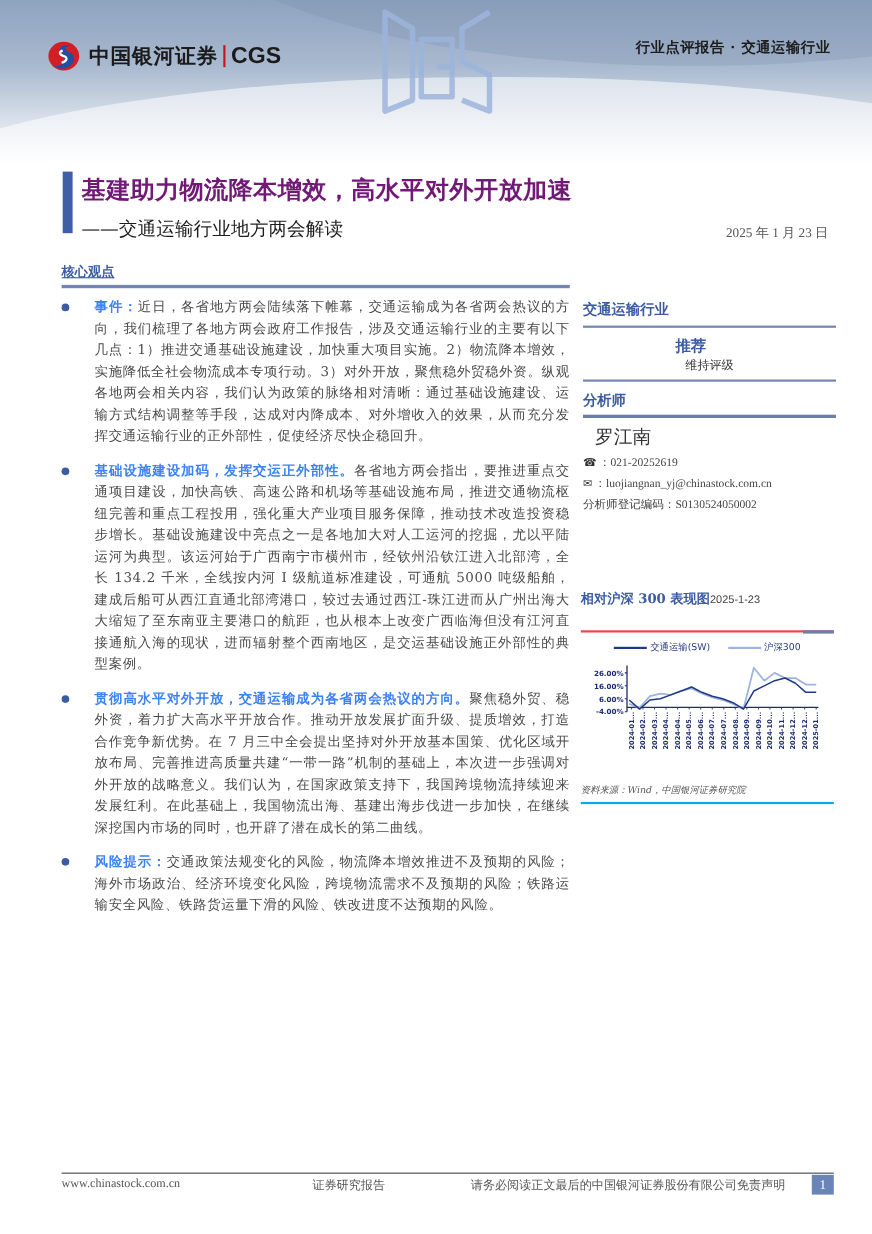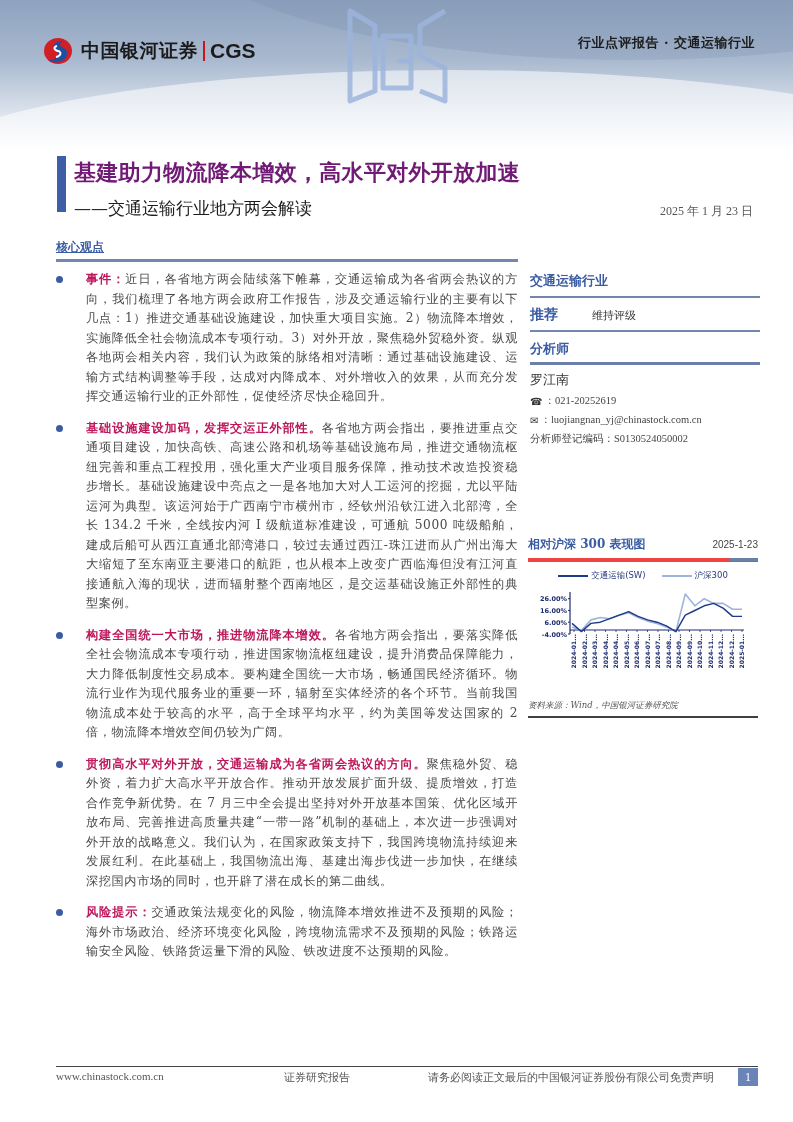--- a/index.html
+++ b/index.html
@@ -31,42 +31,42 @@
   .main-title { position: absolute; left: 74px; top: 158px; font-size: 22px; font-weight: bold; color: #701a75; letter-spacing: 0.3px; }
   .sub-title { position: absolute; left: 74px; top: 197px; font-size: 17px; color: #1d1d1d; }
   .date { position: absolute; right: 40px; top: 203px; font-size: 12px; color: #555; font-family: "Liberation Serif", serif; }
 
   .section-title { position: absolute; left: 56px; top: 239px; font-size: 12px; font-weight: bold; color: #3b5ca3; text-decoration: underline; }
   .section-rule { position: absolute; left: 56px; top: 259px; width: 462px; height: 3px; background: #7386ad; }
 
   .bullets { position: absolute; left: 56px; top: 270px; width: 462px; }
   .bullet { position: relative; padding-left: 30px; margin-bottom: 12px; font-size: 12.2px; line-height: 19.5px; color: #4a4a4a; text-align: justify; letter-spacing: 0.6px; }
   .bullet .dot { position: absolute; left: 0; top: 6px; width: 7px; height: 7px; border-radius: 50%; background: #3b5ca3; }
-  .bullet .lead { font-weight: bold; color: #be185d; }
+  .bullet .lead { font-weight: bold; color: #3b82f6; }
 
   .sidebar { position: absolute; left: 530px; top: 268px; width: 230px; }
   .side-head { font-size: 13px; font-weight: bold; color: #3b5ca3; padding: 4px 0 6px 0; border-bottom: 2px solid #7386ad; }
-  .rating-row { display: flex; align-items: center; padding: 8px 0 6px 0; border-bottom: 2px solid #7386ad; }
+  .rating-row { display: flex; align-items: center; padding: 8px 0 6px 0; border-bottom: 2px solid #7386ad; flex-direction: column; }
   .rating-row .k { font-size: 14px; font-weight: bold; color: #3b5ca3; width: 62px; }
   .rating-row .v { font-size: 11px; color: #333; }
   .analyst-head { font-size: 13px; font-weight: bold; color: #3b5ca3; padding: 8px 0 4px 0; border-bottom: 3px solid #6b7fa8; }
-  .analyst-name { font-size: 13px; color: #333; margin-top: 6px; }
+  .analyst-name { font-size: 17px; color: #333; margin-top: 6px; margin-left: 11px; }
   .analyst-line { font-size: 10.5px; color: #444; margin-top: 5px; font-family: "Liberation Serif", serif; display: flex; align-items: center; }
   .analyst-line .ico { font-size: 10px; margin-right: 2px; color: #333; }
 
   .chart-box { position: absolute; left: 528px; top: 536px; width: 230px; }
-  .chart-head { display: flex; justify-content: space-between; align-items: baseline; border-bottom: 4px solid #ef4444; padding-bottom: 5px; position: relative; }
+  .chart-head { display: flex; align-items: baseline; border-bottom: 2px solid #ef4444; padding-bottom: 20px; position: relative; }
   .chart-head .t { font-size: 12px; font-weight: bold; color: #3b5ca3; }
   .chart-head .d { font-size: 10px; color: #444; font-family: "Liberation Sans", sans-serif; }
   .chart-head .accent { position: absolute; right: 0; bottom: -3px; width: 28px; height: 3px; background: #6b7fa8; }
   .legend { display: flex; justify-content: center; align-items: center; gap: 16px; margin-top: 8px; font-family: "DejaVu Sans", sans-serif; font-size: 8.5px; color: #2a3b7c; }
   .legend .item { display: flex; align-items: center; }
   .legend .swatch { width: 30px; height: 2px; margin-right: 3px; }
   .chart-svg { display: block; margin-top: 4px; }
-  .chart-source { font-size: 8.5px; font-style: italic; color: #555; margin-top: 4px; padding-bottom: 4px; border-bottom: 2px solid #404040; }
+  .chart-source { font-size: 8.5px; font-style: italic; color: #555; margin-top: 4px; padding-bottom: 4px; border-bottom: 2px solid #0ea5e9; }
 
   .footer-rule { position: absolute; left: 56px; top: 1066px; width: 702px; height: 1px; background: #444; }
   .footer { position: absolute; left: 56px; top: 1068px; width: 702px; height: 18px; font-family: "Liberation Serif", serif; font-size: 11px; color: #555; }
   .footer .url { position: absolute; left: 0; top: 2px; }
   .footer .mid { position: absolute; left: 228px; top: 2px; }
   .footer .disc { position: absolute; left: 372px; top: 2px; }
   .footer .page { position: absolute; right: 0; top: 0; width: 20px; height: 18px; background: #6b84b8; color: #fff; text-align: center; font-size: 12px; line-height: 18px; }
 </style>
 </head>
 <body>
@@ -103,24 +103,20 @@
 <div class="section-rule"></div>
 
 <div class="bullets">
   <div class="bullet">
     <span class="dot"></span>
     <span class="lead">事件：</span><span>近日，各省地方两会陆续落下帷幕，交通运输成为各省两会热议的方向，我们梳理了各地方两会政府工作报告，涉及交通运输行业的主要有以下几点：1）推进交通基础设施建设，加快重大项目实施。2）物流降本增效，实施降低全社会物流成本专项行动。3）对外开放，聚焦稳外贸稳外资。纵观各地两会相关内容，我们认为政策的脉络相对清晰：通过基础设施建设、运输方式结构调整等手段，达成对内降成本、对外增收入的效果，从而充分发挥交通运输行业的正外部性，促使经济尽快企稳回升。</span>
   </div>
   <div class="bullet">
     <span class="dot"></span>
     <span class="lead">基础设施建设加码，发挥交运正外部性。</span><span>各省地方两会指出，要推进重点交通项目建设，加快高铁、高速公路和机场等基础设施布局，推进交通物流枢纽完善和重点工程投用，强化重大产业项目服务保障，推动技术改造投资稳步增长。基础设施建设中亮点之一是各地加大对人工运河的挖掘，尤以平陆运河为典型。该运河始于广西南宁市横州市，经钦州沿钦江进入北部湾，全长 134.2 千米，全线按内河 I 级航道标准建设，可通航 5000 吨级船舶，建成后船可从西江直通北部湾港口，较过去通过西江-珠江进而从广州出海大大缩短了至东南亚主要港口的航距，也从根本上改变广西临海但没有江河直接通航入海的现状，进而辐射整个西南地区，是交运基础设施正外部性的典型案例。</span>
-  </div>
-  <div class="bullet">
-    <span class="dot"></span>
-    <span class="lead">构建全国统一大市场，推进物流降本增效。</span><span>各省地方两会指出，要落实降低全社会物流成本专项行动，推进国家物流枢纽建设，提升消费品保障能力，大力降低制度性交易成本。要构建全国统一大市场，畅通国民经济循环。物流行业作为现代服务业的重要一环，辐射至实体经济的各个环节。当前我国物流成本处于较高的水平，高于全球平均水平，约为美国等发达国家的 2 倍，物流降本增效空间仍较为广阔。</span>
   </div>
   <div class="bullet">
     <span class="dot"></span>
     <span class="lead">贯彻高水平对外开放，交通运输成为各省两会热议的方向。</span><span>聚焦稳外贸、稳外资，着力扩大高水平开放合作。推动开放发展扩面升级、提质增效，打造合作竞争新优势。在 7 月三中全会提出坚持对外开放基本国策、优化区域开放布局、完善推进高质量共建“一带一路”机制的基础上，本次进一步强调对外开放的战略意义。我们认为，在国家政策支持下，我国跨境物流持续迎来发展红利。在此基础上，我国物流出海、基建出海步伐进一步加快，在继续深挖国内市场的同时，也开辟了潜在成长的第二曲线。</span>
   </div>
   <div class="bullet">
     <span class="dot"></span>
     <span class="lead">风险提示：</span><span>交通政策法规变化的风险，物流降本增效推进不及预期的风险；海外市场政治、经济环境变化风险，跨境物流需求不及预期的风险；铁路运输安全风险、铁路货运量下滑的风险、铁改进度不达预期的风险。</span>
   </div>
 </div>

